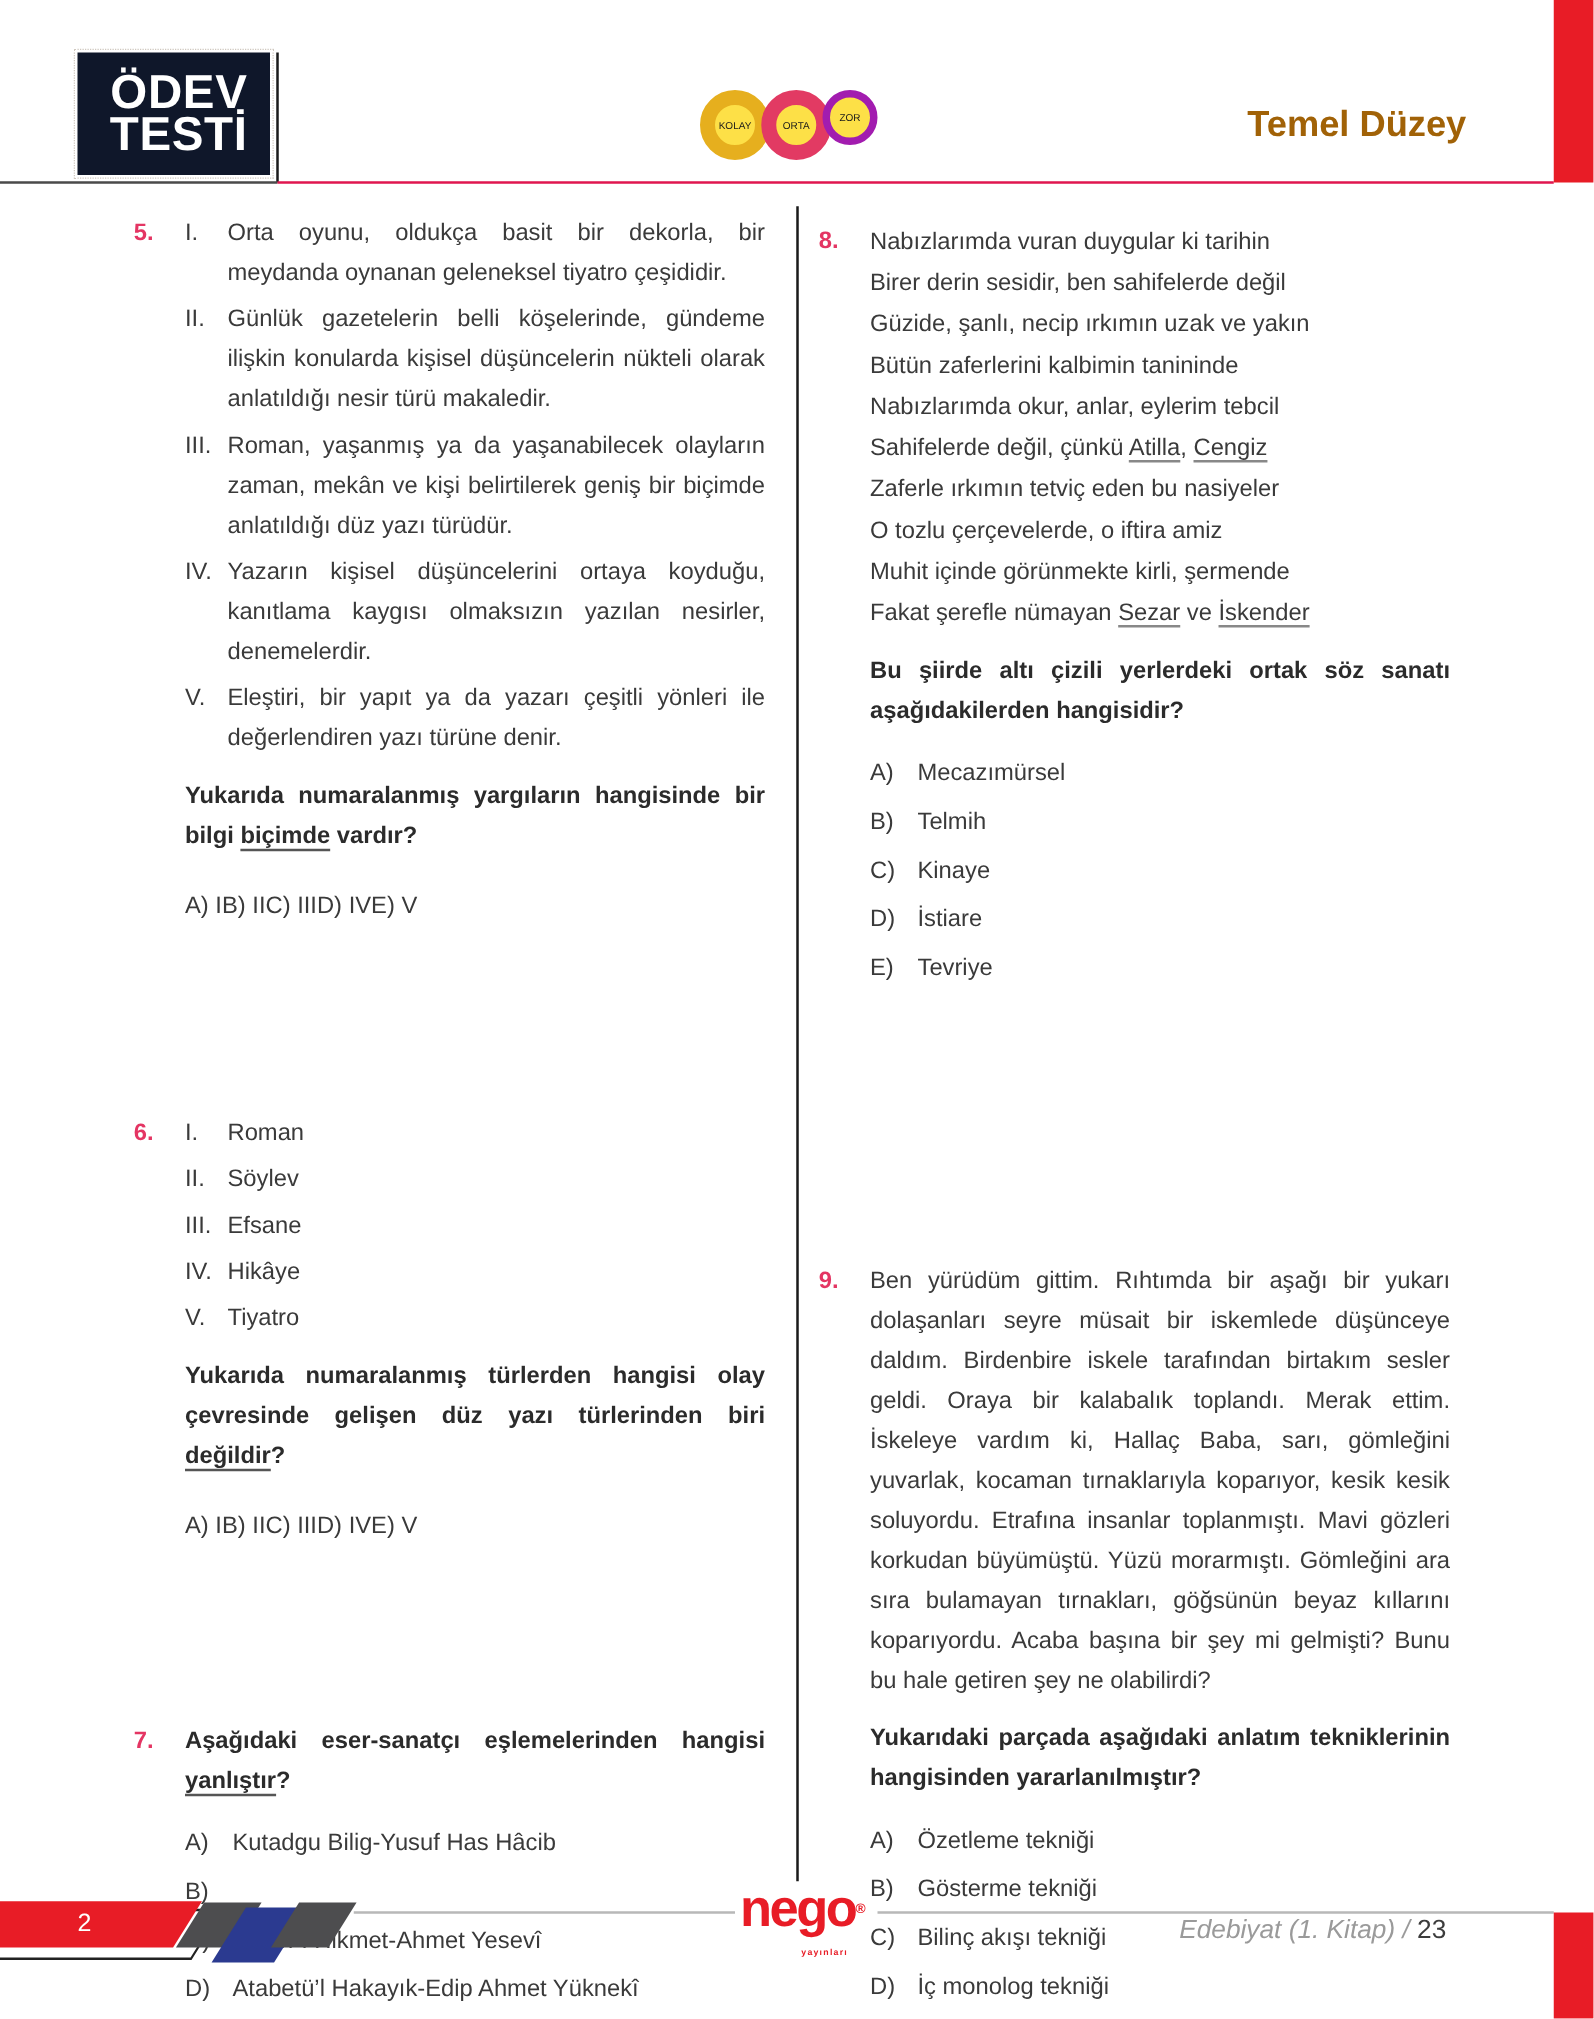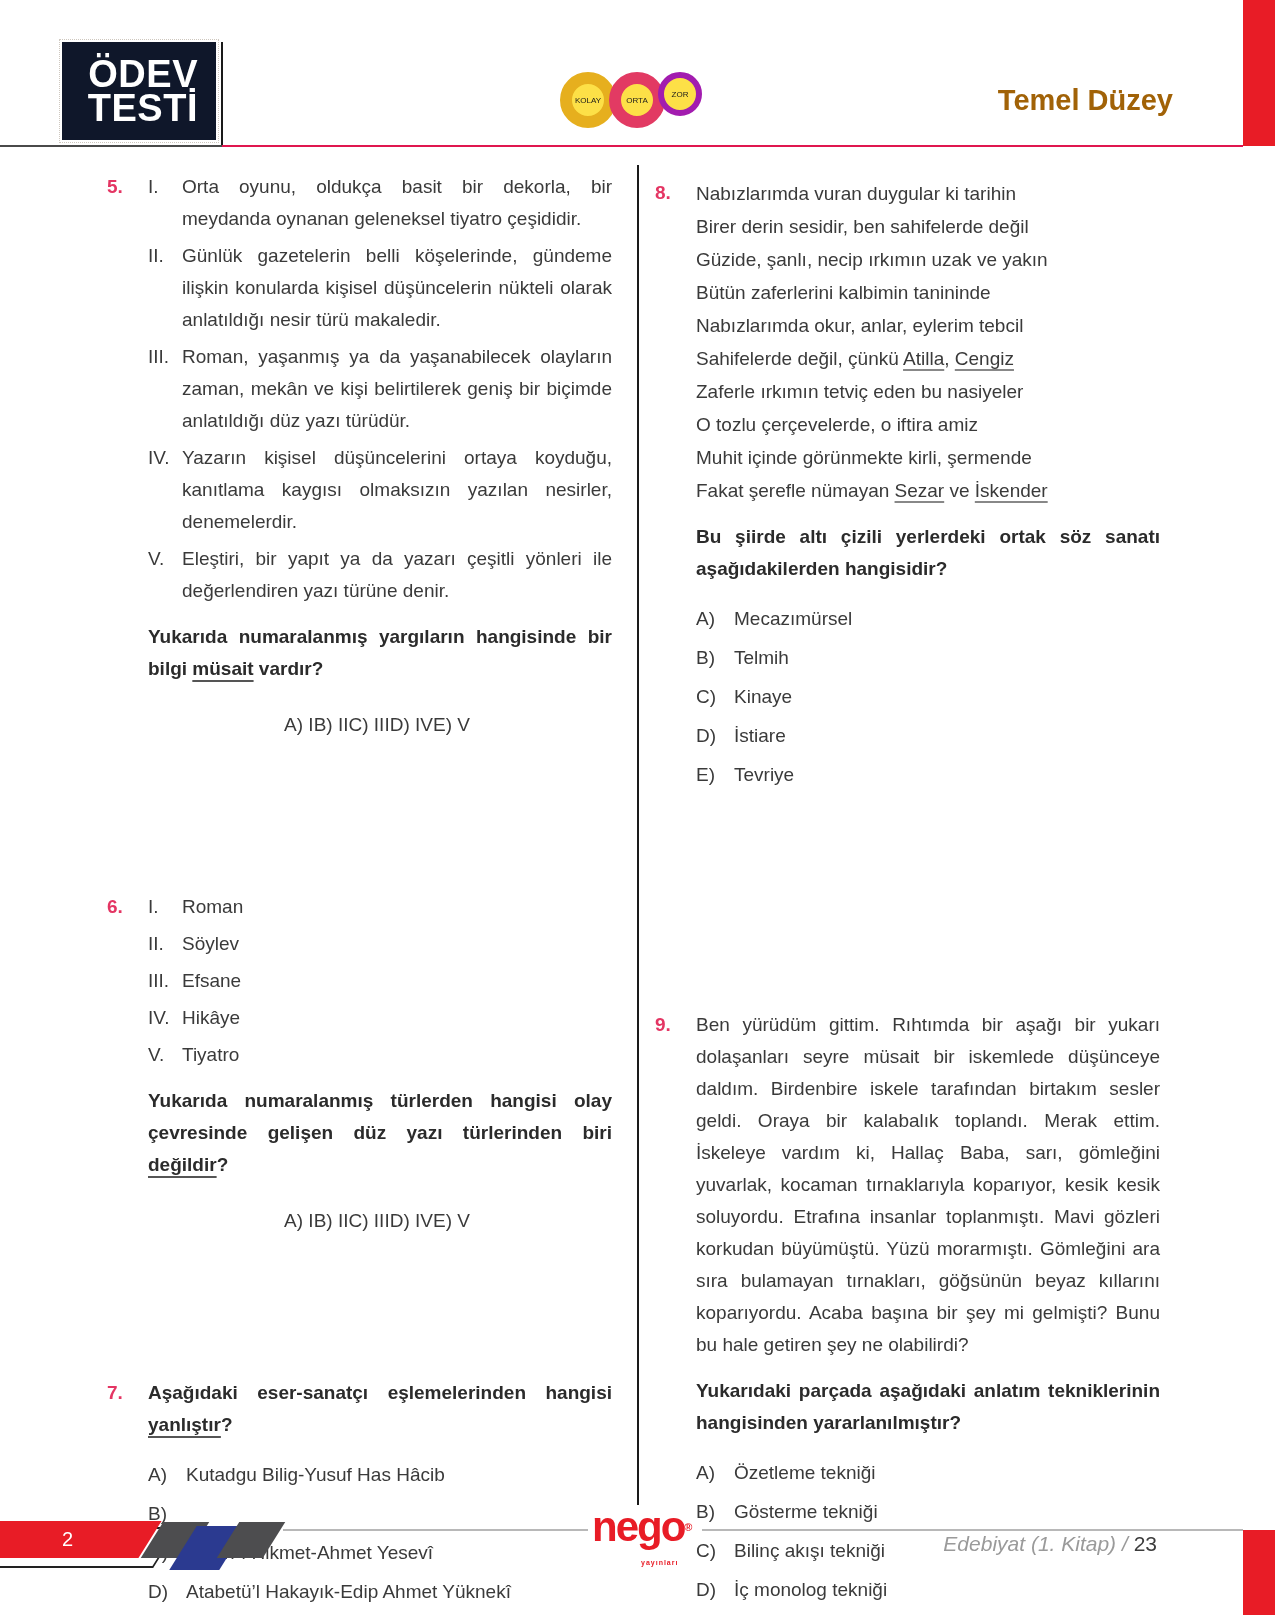--- a/index.html
+++ b/index.html
@@ -35,21 +35,21 @@
   .qnum{width:41px;flex:none;font-weight:bold;color:#e43563;font-size:19px;line-height:32px;}
   .qbody{flex:1;font-size:19px;line-height:32px;color:#3a3a3a;}
 
   .ritem{display:flex;margin-bottom:5px;}
   .rnum{width:34px;flex:none;}
   .rtext{flex:1;text-align:justify;}
 
   .stem{font-weight:bold;color:#2b2b2b;text-align:justify;margin:14px 0 0 0;}
   .und{text-decoration:underline;text-underline-offset:5px;text-decoration-thickness:2px;text-decoration-color:#555;}
 
-  .opts-row{display:flex;justify-content:center;margin-top:24px;padding-right:6px;}
+  .opts-row{display:flex;justify-content:flex-start;margin-top:24px;padding-right:6px;}
   .optlist{margin-top:18px;}
   .opt{display:flex;margin-top:7px;}
   .opt .letter{width:38px;flex:none;}
 
   .poem-line{line-height:33px;}
   .pu{text-decoration:underline;text-underline-offset:4px;text-decoration-thickness:1.5px;text-decoration-color:#888;}
 
   .para{text-align:justify;margin:0;}
 
   .mt-q6{margin-top:150px;}
@@ -123,21 +123,21 @@
             <span class="rtext">Roman, yaşanmış ya da yaşanabilecek olayların zaman, mekân ve kişi belirtilerek geniş bir biçimde anlatıldığı düz yazı türüdür.</span>
           </div>
           <div class="ritem">
             <span class="rnum">IV.</span>
             <span class="rtext">Yazarın kişisel düşüncelerini ortaya koyduğu, kanıtlama kaygısı olmaksızın yazılan nesirler, denemelerdir.</span>
           </div>
           <div class="ritem">
             <span class="rnum">V.</span>
             <span class="rtext">Eleştiri, bir yapıt ya da yazarı çeşitli yönleri ile değerlendiren yazı türüne denir.</span>
           </div>
-          <p class="stem"><span>Yukarıda numaralanmış yargıların hangisinde bir bilgi </span><span class="und">müsait</span><span> vardır?</span></p>
+          <p class="stem"><span>Yukarıda numaralanmış yargıların hangisinde bir bilgi </span><span class="und">biçimde</span><span> vardır?</span></p>
           <div class="opts-row">
             <span>A) I</span>
             <span>B) II</span>
             <span>C) III</span>
             <span>D) IV</span>
             <span>E) V</span>
           </div>
         </div>
       </div>
 

